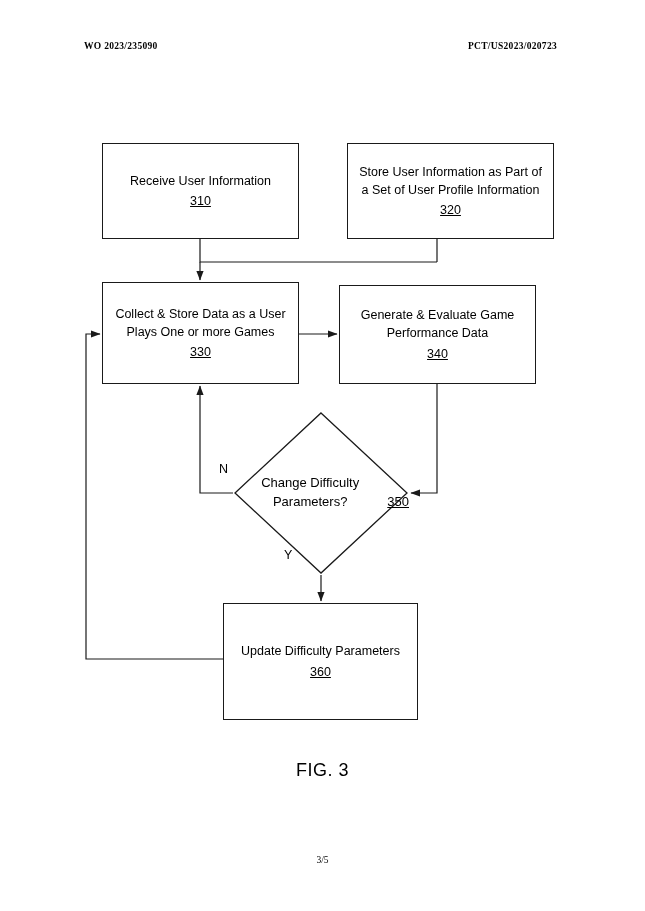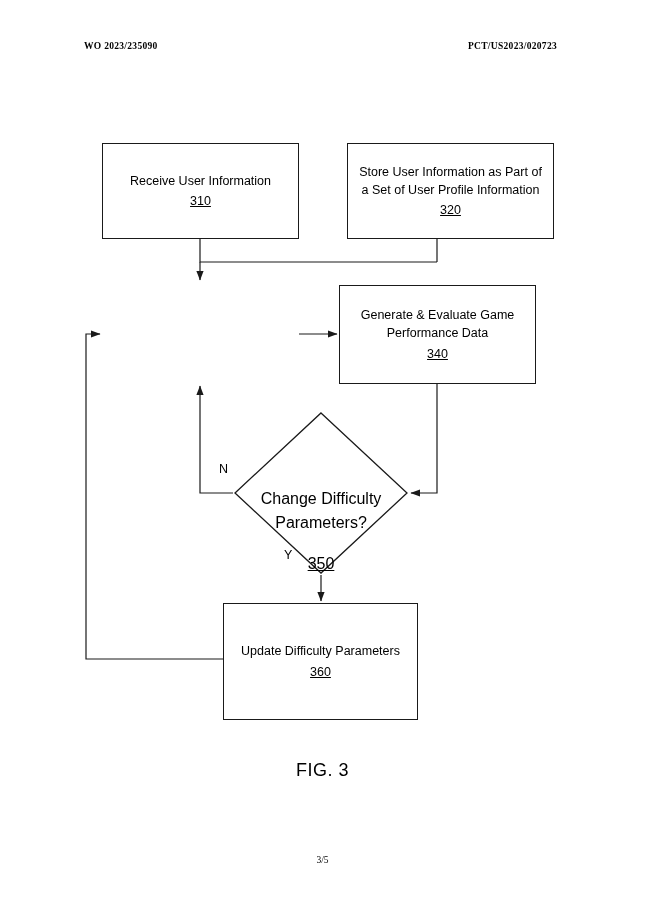--- a/index.html
+++ b/index.html
@@ -81,25 +81,24 @@
     left: 0; top: 0;
     width: 100%; height: 100%;
   }
   .diamond-text {
     position: absolute;
     left: 0;
     top: 0;
     width: 176px;
     height: 164px;
     display: flex;
-    flex-direction: column;
     align-items: center;
     justify-content: flex-end;
     text-align: center;
-    font-size: 16px;
+    font-size: 13px;
     line-height: 1.45;
   }
   .diamond-text .num { text-decoration: underline; margin-top: 18px; }
 
   .edge {
     position: absolute;
     left: 0; top: 0;
     width: 645px; height: 911px;
     pointer-events: none;
   }
@@ -169,20 +168,24 @@
     <div class="node" id="box-310">
       <span class="lbl">Receive User Information</span>
       <span class="num">310</span>
     </div>
 
     <div class="node" id="box-320">
       <span class="lbl">Store User Information as Part of a Set of User Profile Information</span>
       <span class="num">320</span>
     </div>
 
+    <div class="node" id="box-330">
+      <span class="lbl">Collect &amp; Store Data as a User Plays One or more Games</span>
+      <span class="num">330</span>
+    </div>
 
     <div class="node" id="box-340">
       <span class="lbl">Generate &amp; Evaluate Game Performance Data</span>
       <span class="num">340</span>
     </div>
 
     <div class="diamond-wrap">
       <svg class="diamond-shape" viewBox="0 0 176 164">
         <polygon points="88,2 174,82 88,162 2,82" fill="#ffffff" stroke="#1a1a1a" stroke-width="1.3"></polygon>
       </svg>

